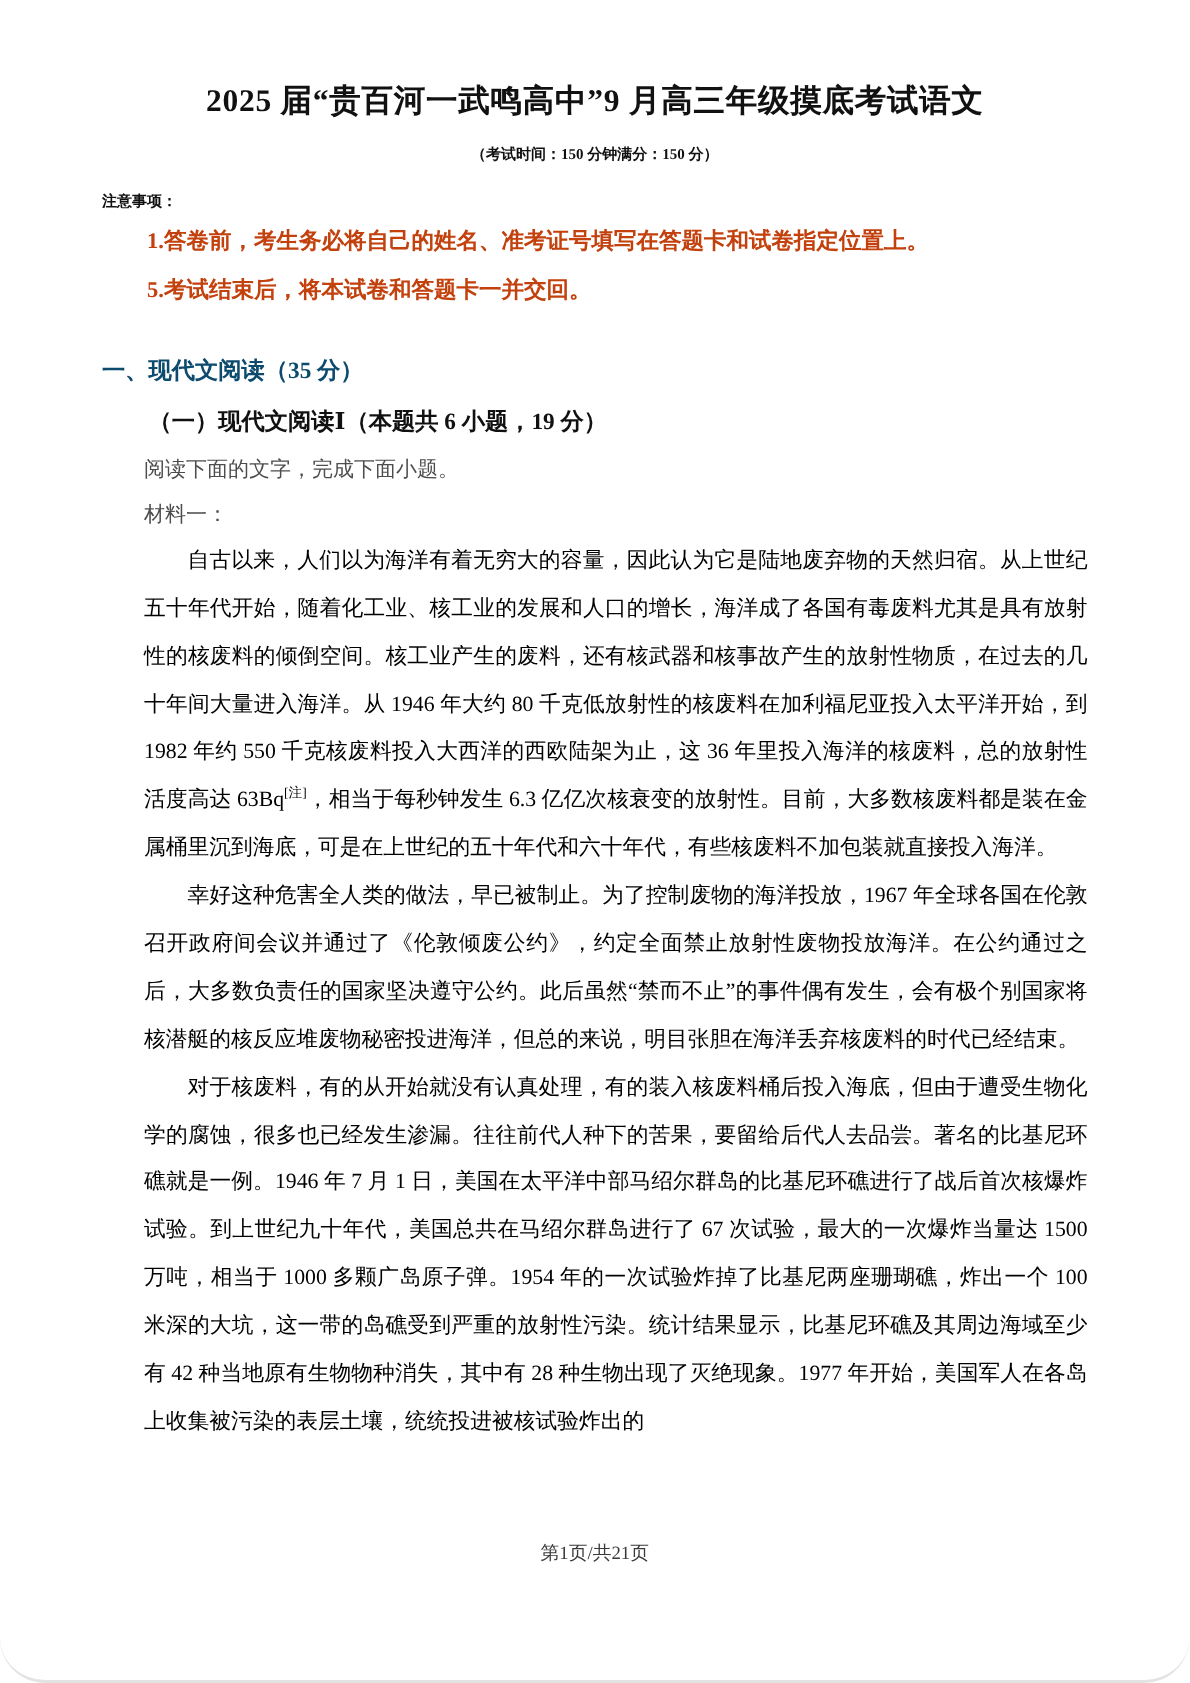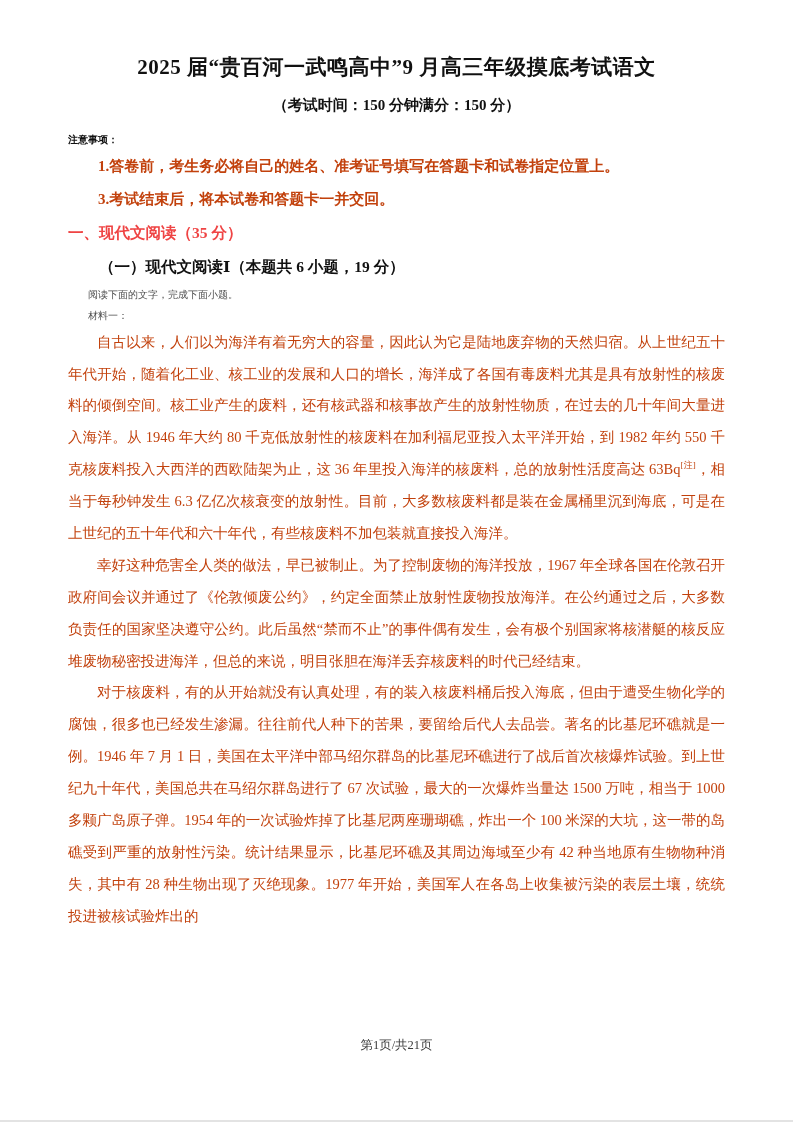--- a/index.html
+++ b/index.html
@@ -10,33 +10,34 @@
   }
   .page {
     position: relative;
     width: 793px;
     height: 1122px;
     background: #ffffff;
     padding: 52px 68px 0 68px;
     overflow: hidden;
     border-bottom: 2px solid #e3e3e3;
     color: #000;
+    border-radius: 30px;
   }
   .doc-title {
     text-align: center;
     font-size: 21px;
     font-weight: 700;
     line-height: 1.5;
     letter-spacing: 0.5px;
     margin-bottom: 12px;
     color: #111;
   }
   .exam-info {
     text-align: center;
-    font-size: 15px;
+    font-size: 10px;
     font-weight: 700;
     margin-bottom: 14px;
     color: #111;
   }
   .notice-heading {
     font-size: 10px;
     font-weight: 700;
     line-height: 2.1;
     color: #111;
   }
@@ -45,51 +46,53 @@
     font-weight: 700;
     line-height: 2.2;
     text-indent: 2em;
     text-align: justify;
     color: #c2410c;
   }
   .section-heading {
     font-size: 15.5px;
     font-weight: 700;
     line-height: 2.2;
-    color: #ef4444;
+    color: #0c4a6e;
+    margin-top: 20px;
   }
   .subsection-heading {
     font-size: 15.5px;
     font-weight: 700;
     line-height: 2.2;
     text-indent: 2em;
     color: #111;
   }
   .instruction,
   .material-label {
-    font-size: 10px;
+    font-size: 14px;
     line-height: 2.15;
     text-indent: 2em;
     color: #4d4d4d;
   }
   .body-para {
     font-size: 14.5px;
     line-height: 2.2;
     text-indent: 2em;
     text-align: justify;
-    color: #c2410c;
+    color: #000000;
+    margin-left: 28px;
   }
   .sup-note {
     font-size: 9px;
     vertical-align: super;
     line-height: 0;
   }
   .page-footer {
     position: absolute;
-    bottom: 66px;
+    bottom: 76px;
     left: 0;
     width: 100%;
     text-align: center;
     font-size: 12.5px;
     color: #3a3a3a;
   }
 </style>
 </head>
 <body>
 
@@ -97,21 +100,21 @@
 
   <h1 class="doc-title">2025 届“贵百河一武鸣高中”9 月高三年级摸底考试语文</h1>
 
   <div class="exam-info">（考试时间：150 分钟满分：150 分）</div>
 
   <div class="notice-heading">注意事项：</div>
 
   <p class="notice-item">1.答卷前，考生务必将自己的姓名、准考证号填写在答题卡和试卷指定位置上。</p>
 
 
-  <p class="notice-item">3.考试结束后，将本试卷和答题卡一并交回。</p>
+  <p class="notice-item">5.考试结束后，将本试卷和答题卡一并交回。</p>
 
   <div class="section-heading">一、现代文阅读（35 分）</div>
 
   <div class="subsection-heading">（一）现代文阅读Ⅰ（本题共 6 小题，19 分）</div>
 
   <div class="instruction">阅读下面的文字，完成下面小题。</div>
 
   <div class="material-label">材料一：</div>
 
   <p class="body-para"><span>自古以来，人们以为海洋有着无穷大的容量，因此认为它是陆地废弃物的天然归宿。从上世纪五十年代开始，随着化工业、核工业的发展和人口的增长，海洋成了各国有毒废料尤其是具有放射性的核废料的倾倒空间。核工业产生的废料，还有核武器和核事故产生的放射性物质，在过去的几十年间大量进入海洋。从 1946 年大约 80 千克低放射性的核废料在加利福尼亚投入太平洋开始，到 1982 年约 550 千克核废料投入大西洋的西欧陆架为止，这 36 年里投入海洋的核废料，总的放射性活度高达 63Bq</span><sup class="sup-note">[注]</sup><span>，相当于每秒钟发生 6.3 亿亿次核衰变的放射性。目前，大多数核废料都是装在金属桶里沉到海底，可是在上世纪的五十年代和六十年代，有些核废料不加包装就直接投入海洋。</span></p>

